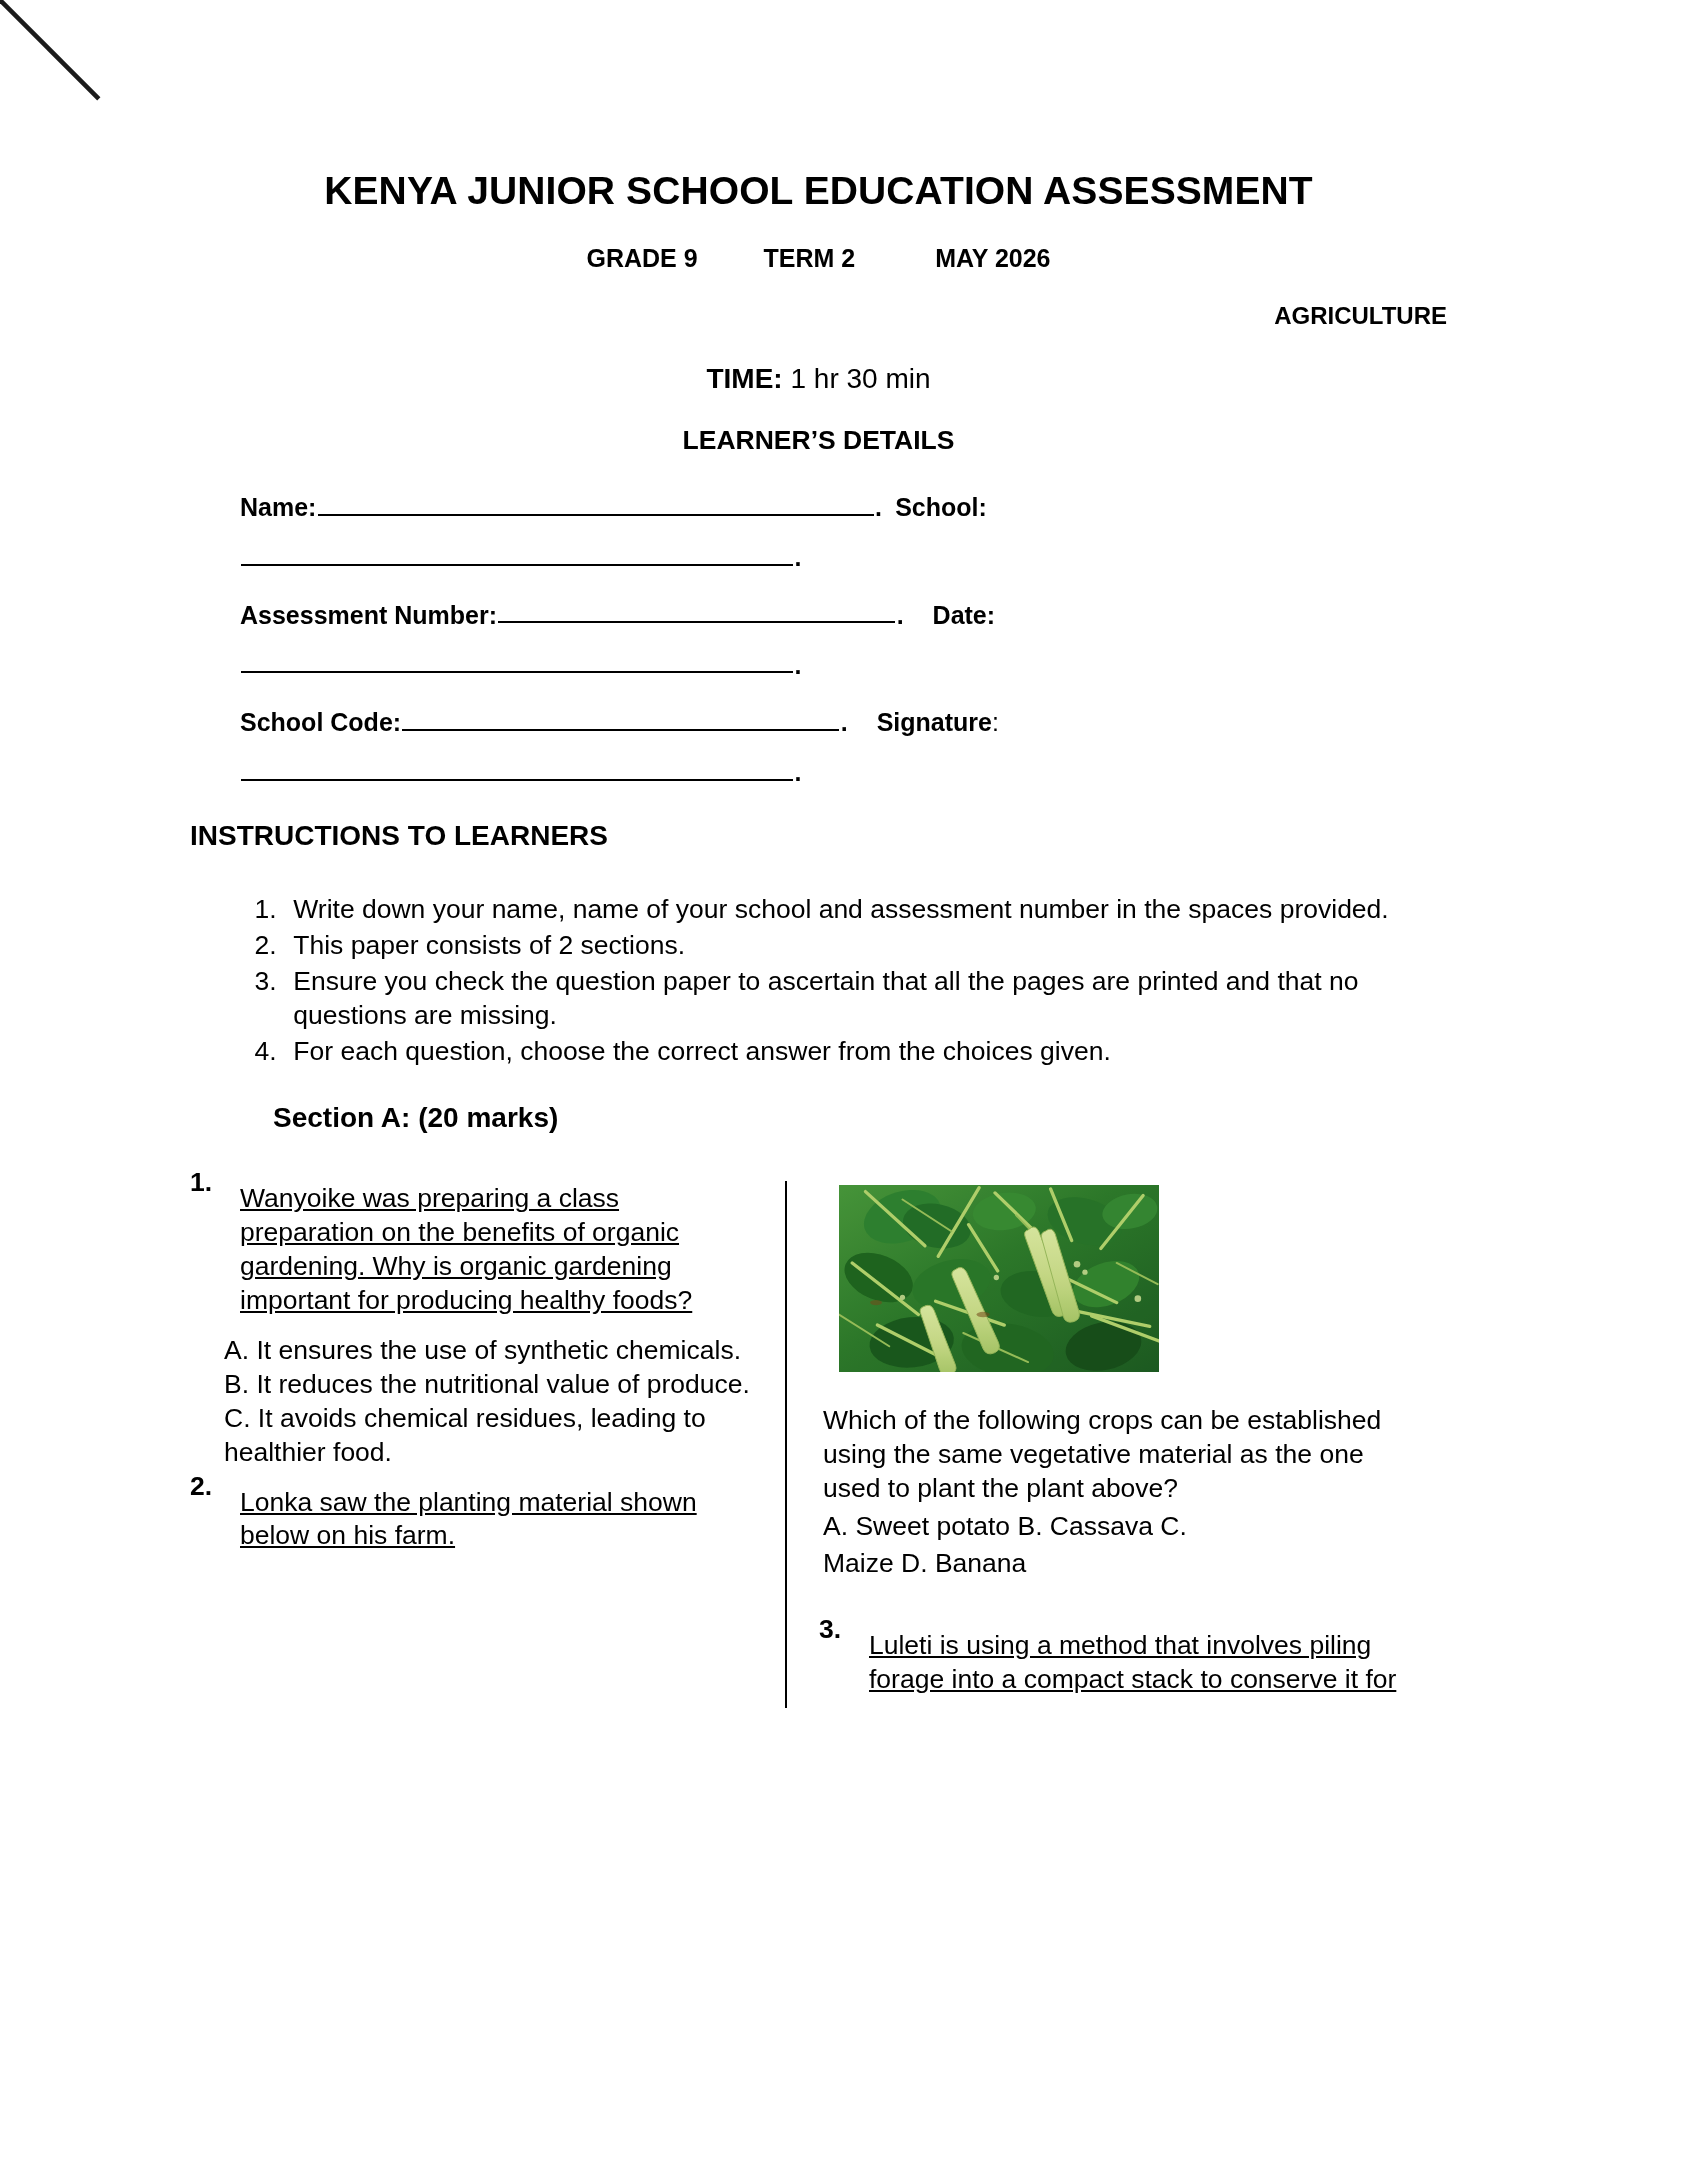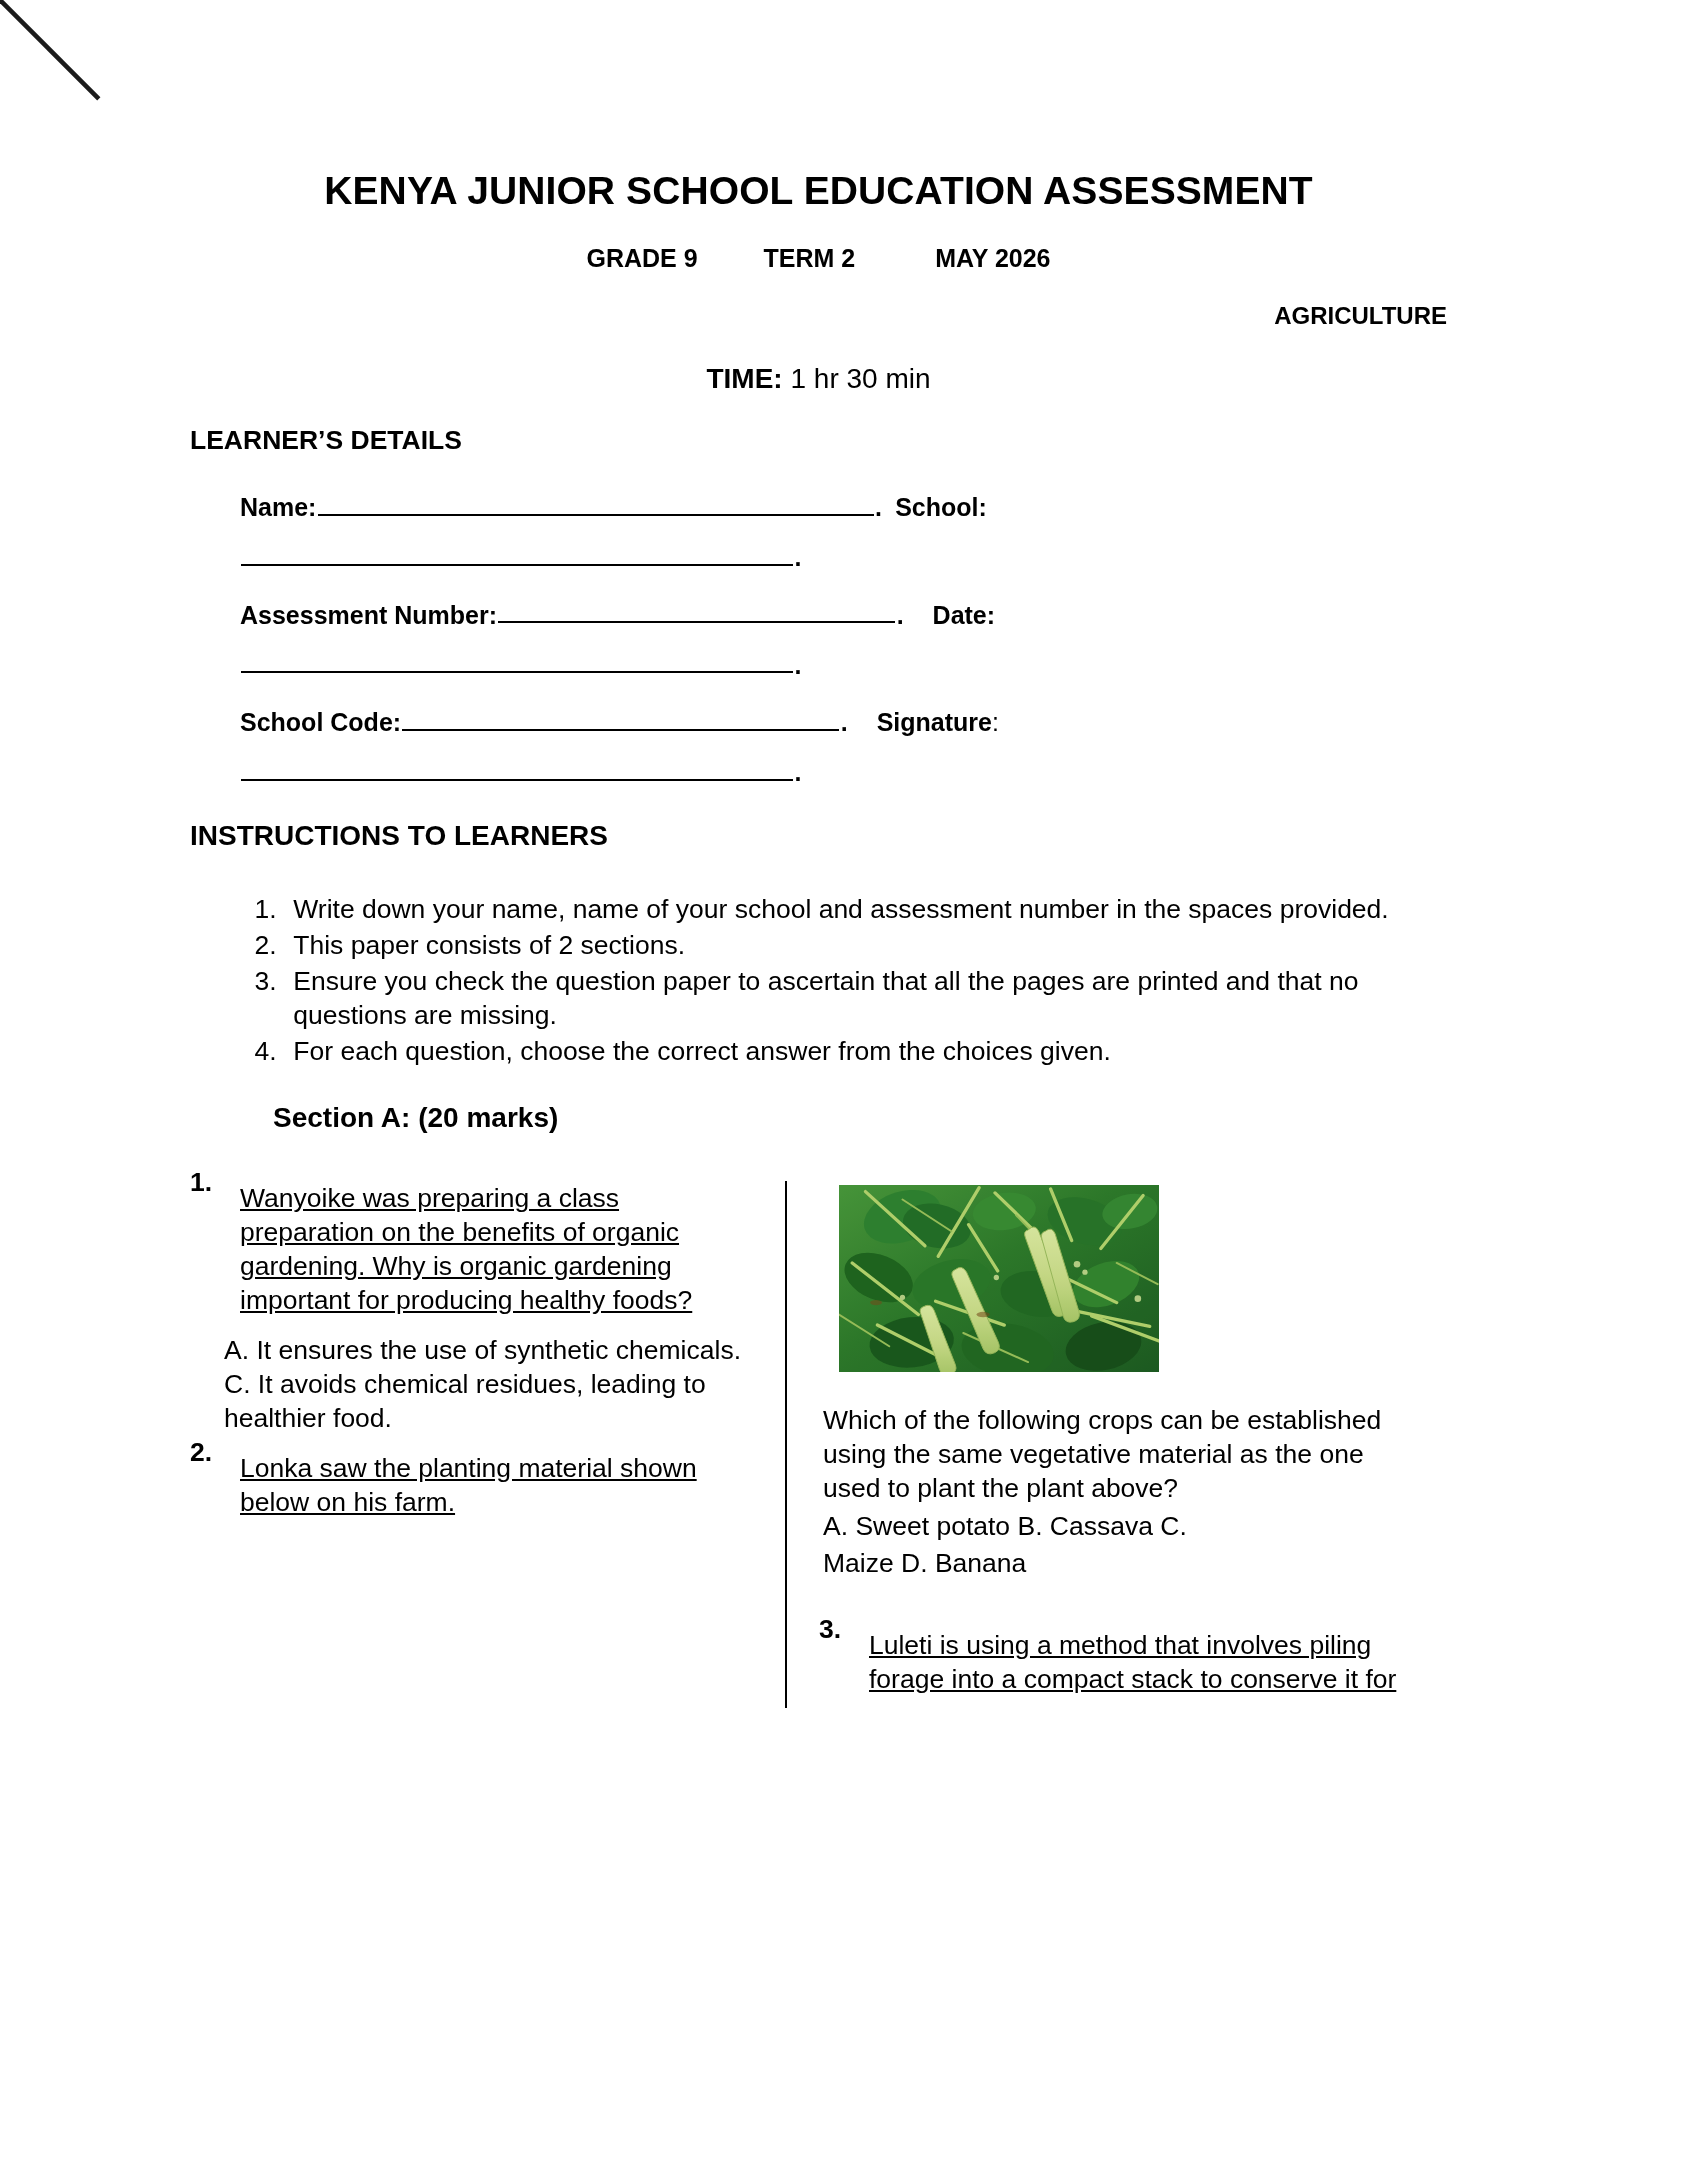--- a/index.html
+++ b/index.html
@@ -67,21 +67,21 @@
   }
 
   .time-line {
     text-align: center;
     font-size: 28px;
     margin: 0 0 30px 0;
   }
   .time-line b { font-weight: bold; }
 
   .learner-heading {
-    text-align: left;
+    text-align: center;
     font-weight: bold;
     font-size: 26.5px;
     margin: 0 0 29px 0;
   }
 
   
   .form-block { margin: 0 0 6.6px 0; }
 
   .form-row {
     font-size: 25px;
@@ -251,20 +251,21 @@
 
     <div class="columns">
 
       <div class="col-left">
 
         <div class="q-item">
           <div class="q-num">1.</div>
           <div class="q-body">
             <p class="q-stem">Wanyoike was preparing a class preparation on the benefits of organic gardening. Why is organic gardening important for producing healthy foods?</p>
             <p class="q-choice">A. It ensures the use of synthetic chemicals.</p>
+            <p class="q-choice">B. It reduces the nutritional value of produce.</p>
             <p class="q-choice">C. It avoids chemical residues, leading to healthier food.</p>
           </div>
         </div>
 
         <div class="q-item">
           <div class="q-num">2.</div>
           <div class="q-body">
             <p class="q-stem">Lonka saw the planting material shown below on his farm.</p>
           </div>
         </div>

